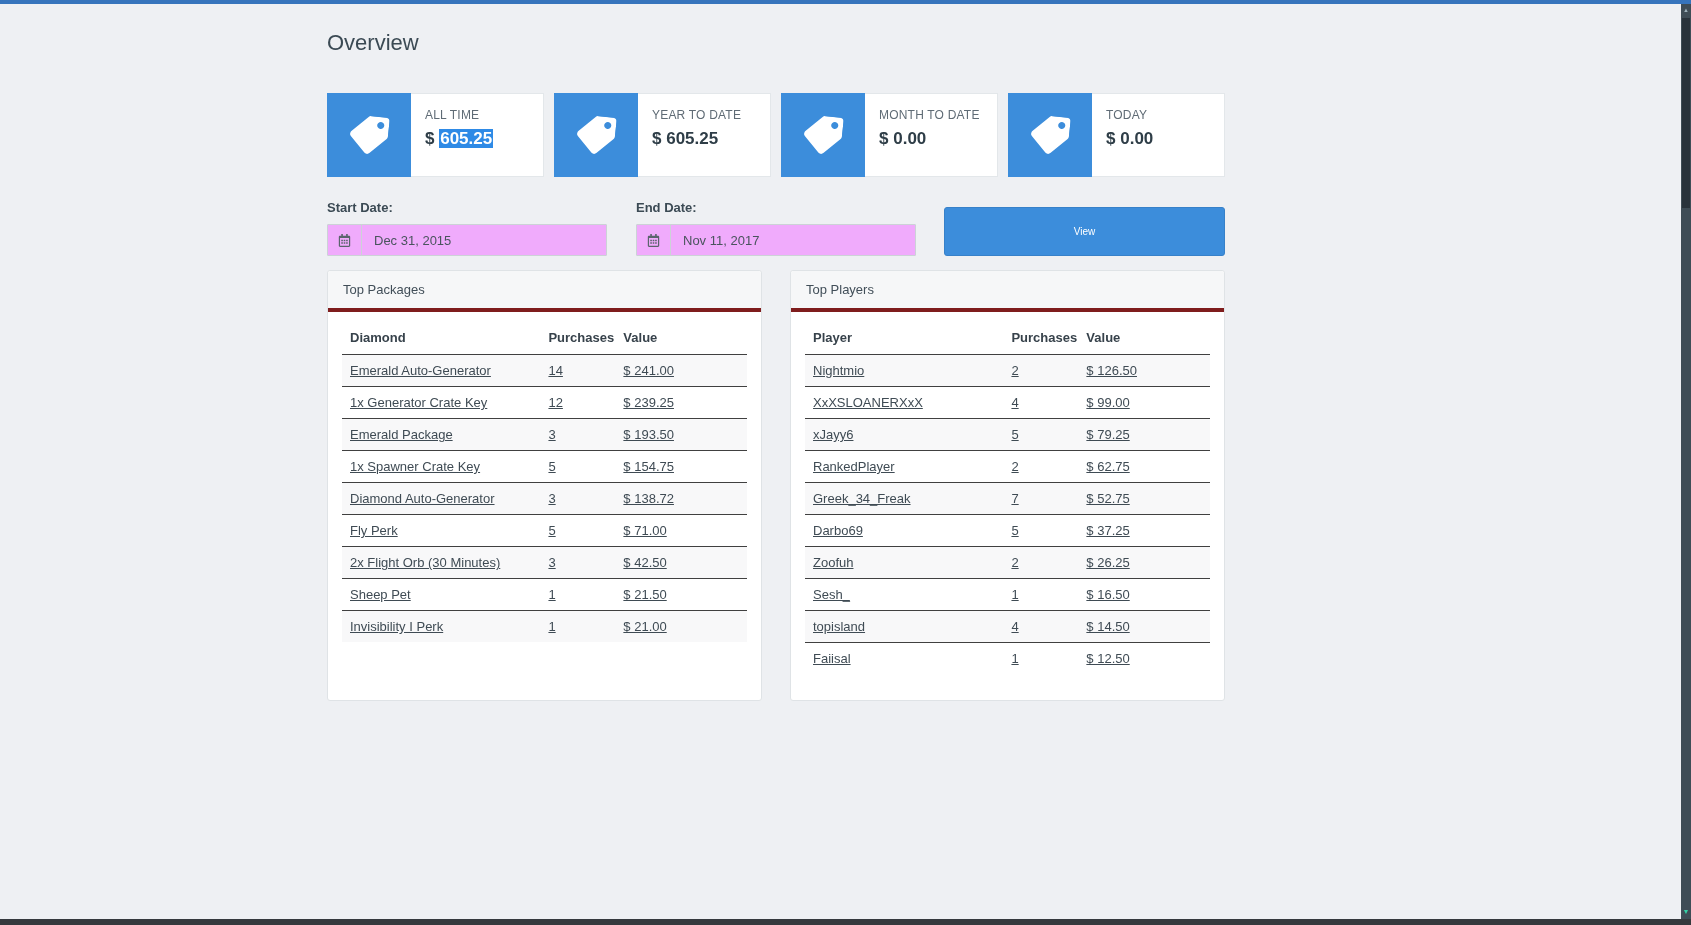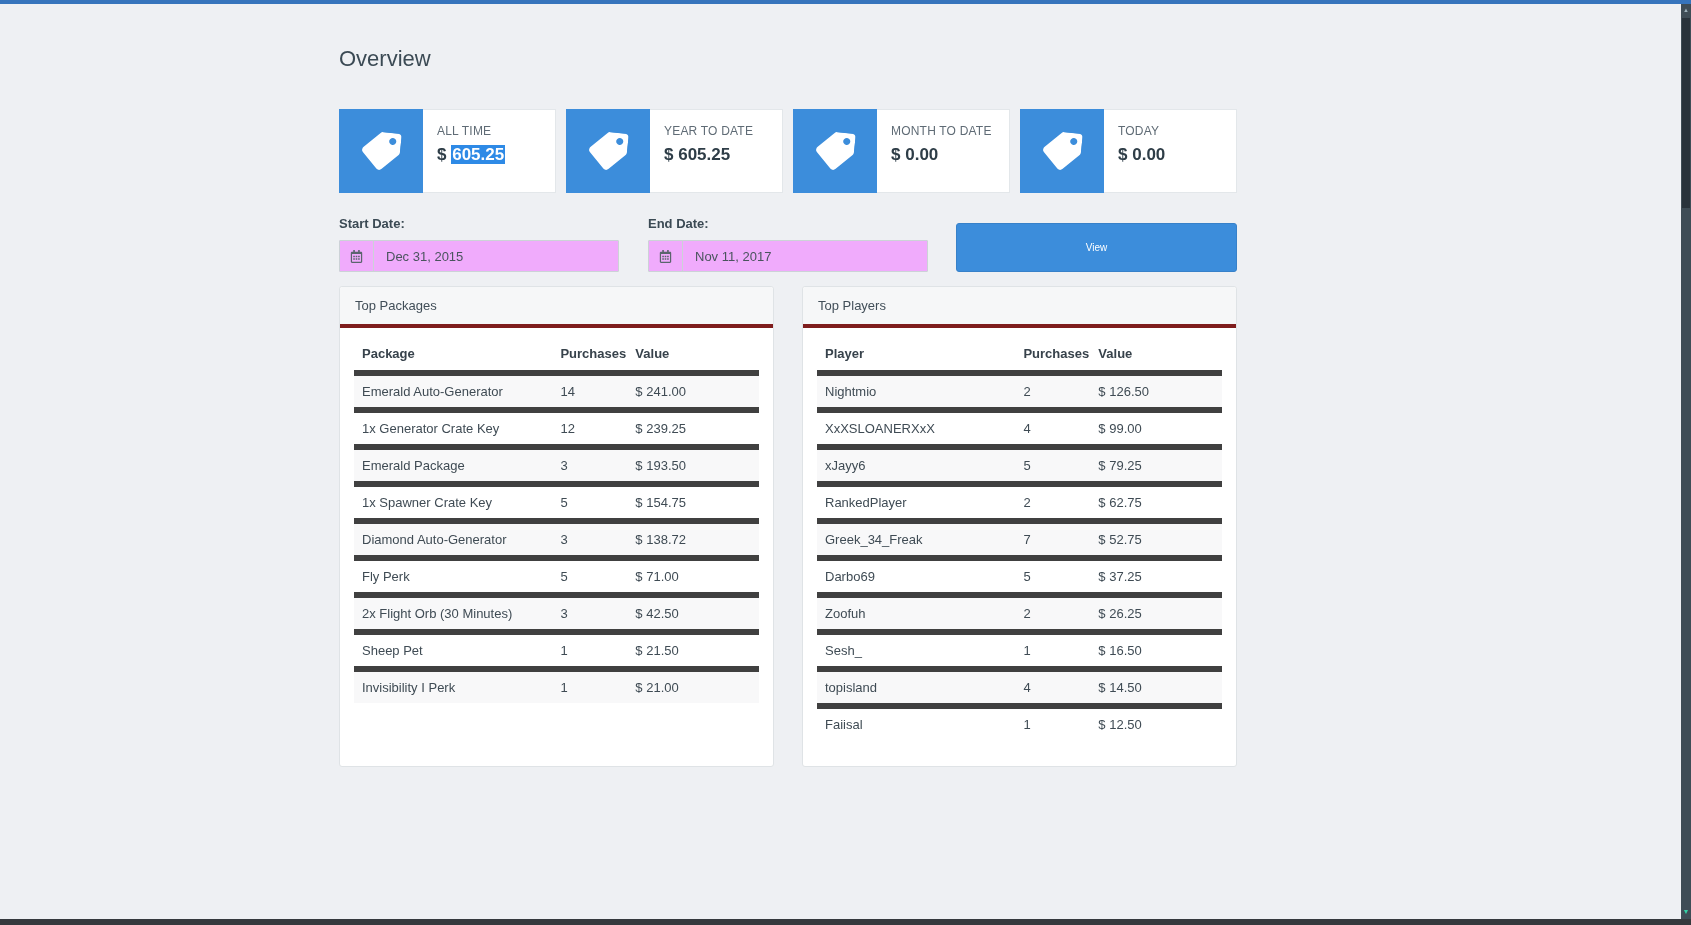--- a/index.html
+++ b/index.html
@@ -7,21 +7,21 @@
   body {
     position:relative;
     background:#eef0f3;
     font-family:"Liberation Sans", sans-serif;
     color:#3c4751;
     overflow:hidden;
   }
   .top-accent { position:absolute; top:0; left:0; right:0; height:4px; background:#3674bc; z-index:5; }
   .bottom-edge { position:absolute; left:0; right:0; bottom:0; height:6px; background:#35393d; z-index:5; }
 
-  .content { position:absolute; left:327px; top:20px; width:898px;margin-left:12px; }
+  .content { position:absolute; left:327px; top:4px; width:898px; }
 
   .page-title { font-size:22px; font-weight:400; color:#3b4a54; margin-top:26px; }
 
   
   .stats-row { display:flex; gap:10px; margin-top:37px; }
   .stat-card { flex:1; height:84px; display:flex; }
   .stat-icon { flex:0 0 84px; background:#3c8ddb; display:flex; align-items:center; justify-content:center; }
   .stat-icon svg { transform:scaleX(-1) rotate(-6deg); }
   .stat-body { flex:1; background:#fff; border:1px solid #e3e7ea; border-left:none; padding:14px 14px 0 14px; }
   .stat-label { font-size:12px; color:#5f6b75; letter-spacing:.2px; }
@@ -40,21 +40,21 @@
   .view-btn { height:49px; background:#3c8ddb; border:1px solid #3781c9; border-radius:3px; color:#fff; font-size:10px; font-family:inherit; cursor:pointer; }
 
   
   .panels-row { display:flex; gap:28px; margin-top:14px; align-items:stretch; }
   .panel { width:435px; background:#fff; border:1px solid #dfe3e6; border-radius:3px; padding-bottom:16px; }
   .panel-header { padding:11px 15px; background:#f6f7f8; border-bottom:4px solid #7f1d1d; font-size:13px; color:#414e58; border-radius:3px 3px 0 0; }
   .panel-body { padding:7px 14px 10px; }
   table { width:100%; border-collapse:collapse; font-size:13px; color:#3f4b54; table-layout:fixed; }
   th { text-align:left; font-weight:bold; color:#37424b; padding:11px 8px 9px; }
   th.c1 { width:49%; } th.c2 { width:18.5%; } th.c3 { width:auto; }
-  td { padding:8px; border-top:6px solid #404040; overflow:hidden; white-space:nowrap; }
+  td { padding:8px; border-top:1px solid #404040; overflow:hidden; white-space:nowrap;text-decoration:underline; }
   tbody tr:nth-child(odd) td { background:#f8f8f9; }
 
   
   .scrollbar { position:absolute; right:0; top:4px; bottom:6px; width:10px; background:#3f4d56; z-index:6; }
   .sb-up { position:absolute; top:0; left:0; right:0; height:13px; color:#9db0ba; font-size:6px; line-height:13px; text-align:center; cursor:pointer; }
   .sb-thumb { position:absolute; top:14px; left:1px; right:1px; height:190px; background:#29333b; cursor:grab; }
   .sb-down { position:absolute; bottom:0; left:0; right:0; height:14px; color:#35d0a5; font-size:7px; line-height:14px; text-align:center; cursor:pointer; }
 </style>
 </head>
 <body>
@@ -148,21 +148,21 @@
   </div>
 
   <div class="panels-row">
 
     <section class="panel">
       <header class="panel-header">Top Packages</header>
       <div class="panel-body">
         <table>
           <thead>
             <tr>
-              <th class="c1">Package</th>
+              <th class="c1">Diamond</th>
               <th class="c2">Purchases</th>
               <th class="c3">Value</th>
             </tr>
           </thead>
           <tbody>
               <tr>
                 <td>Emerald Auto-Generator</td>
                 <td>14</td>
                 <td>$ 241.00</td>
               </tr>

